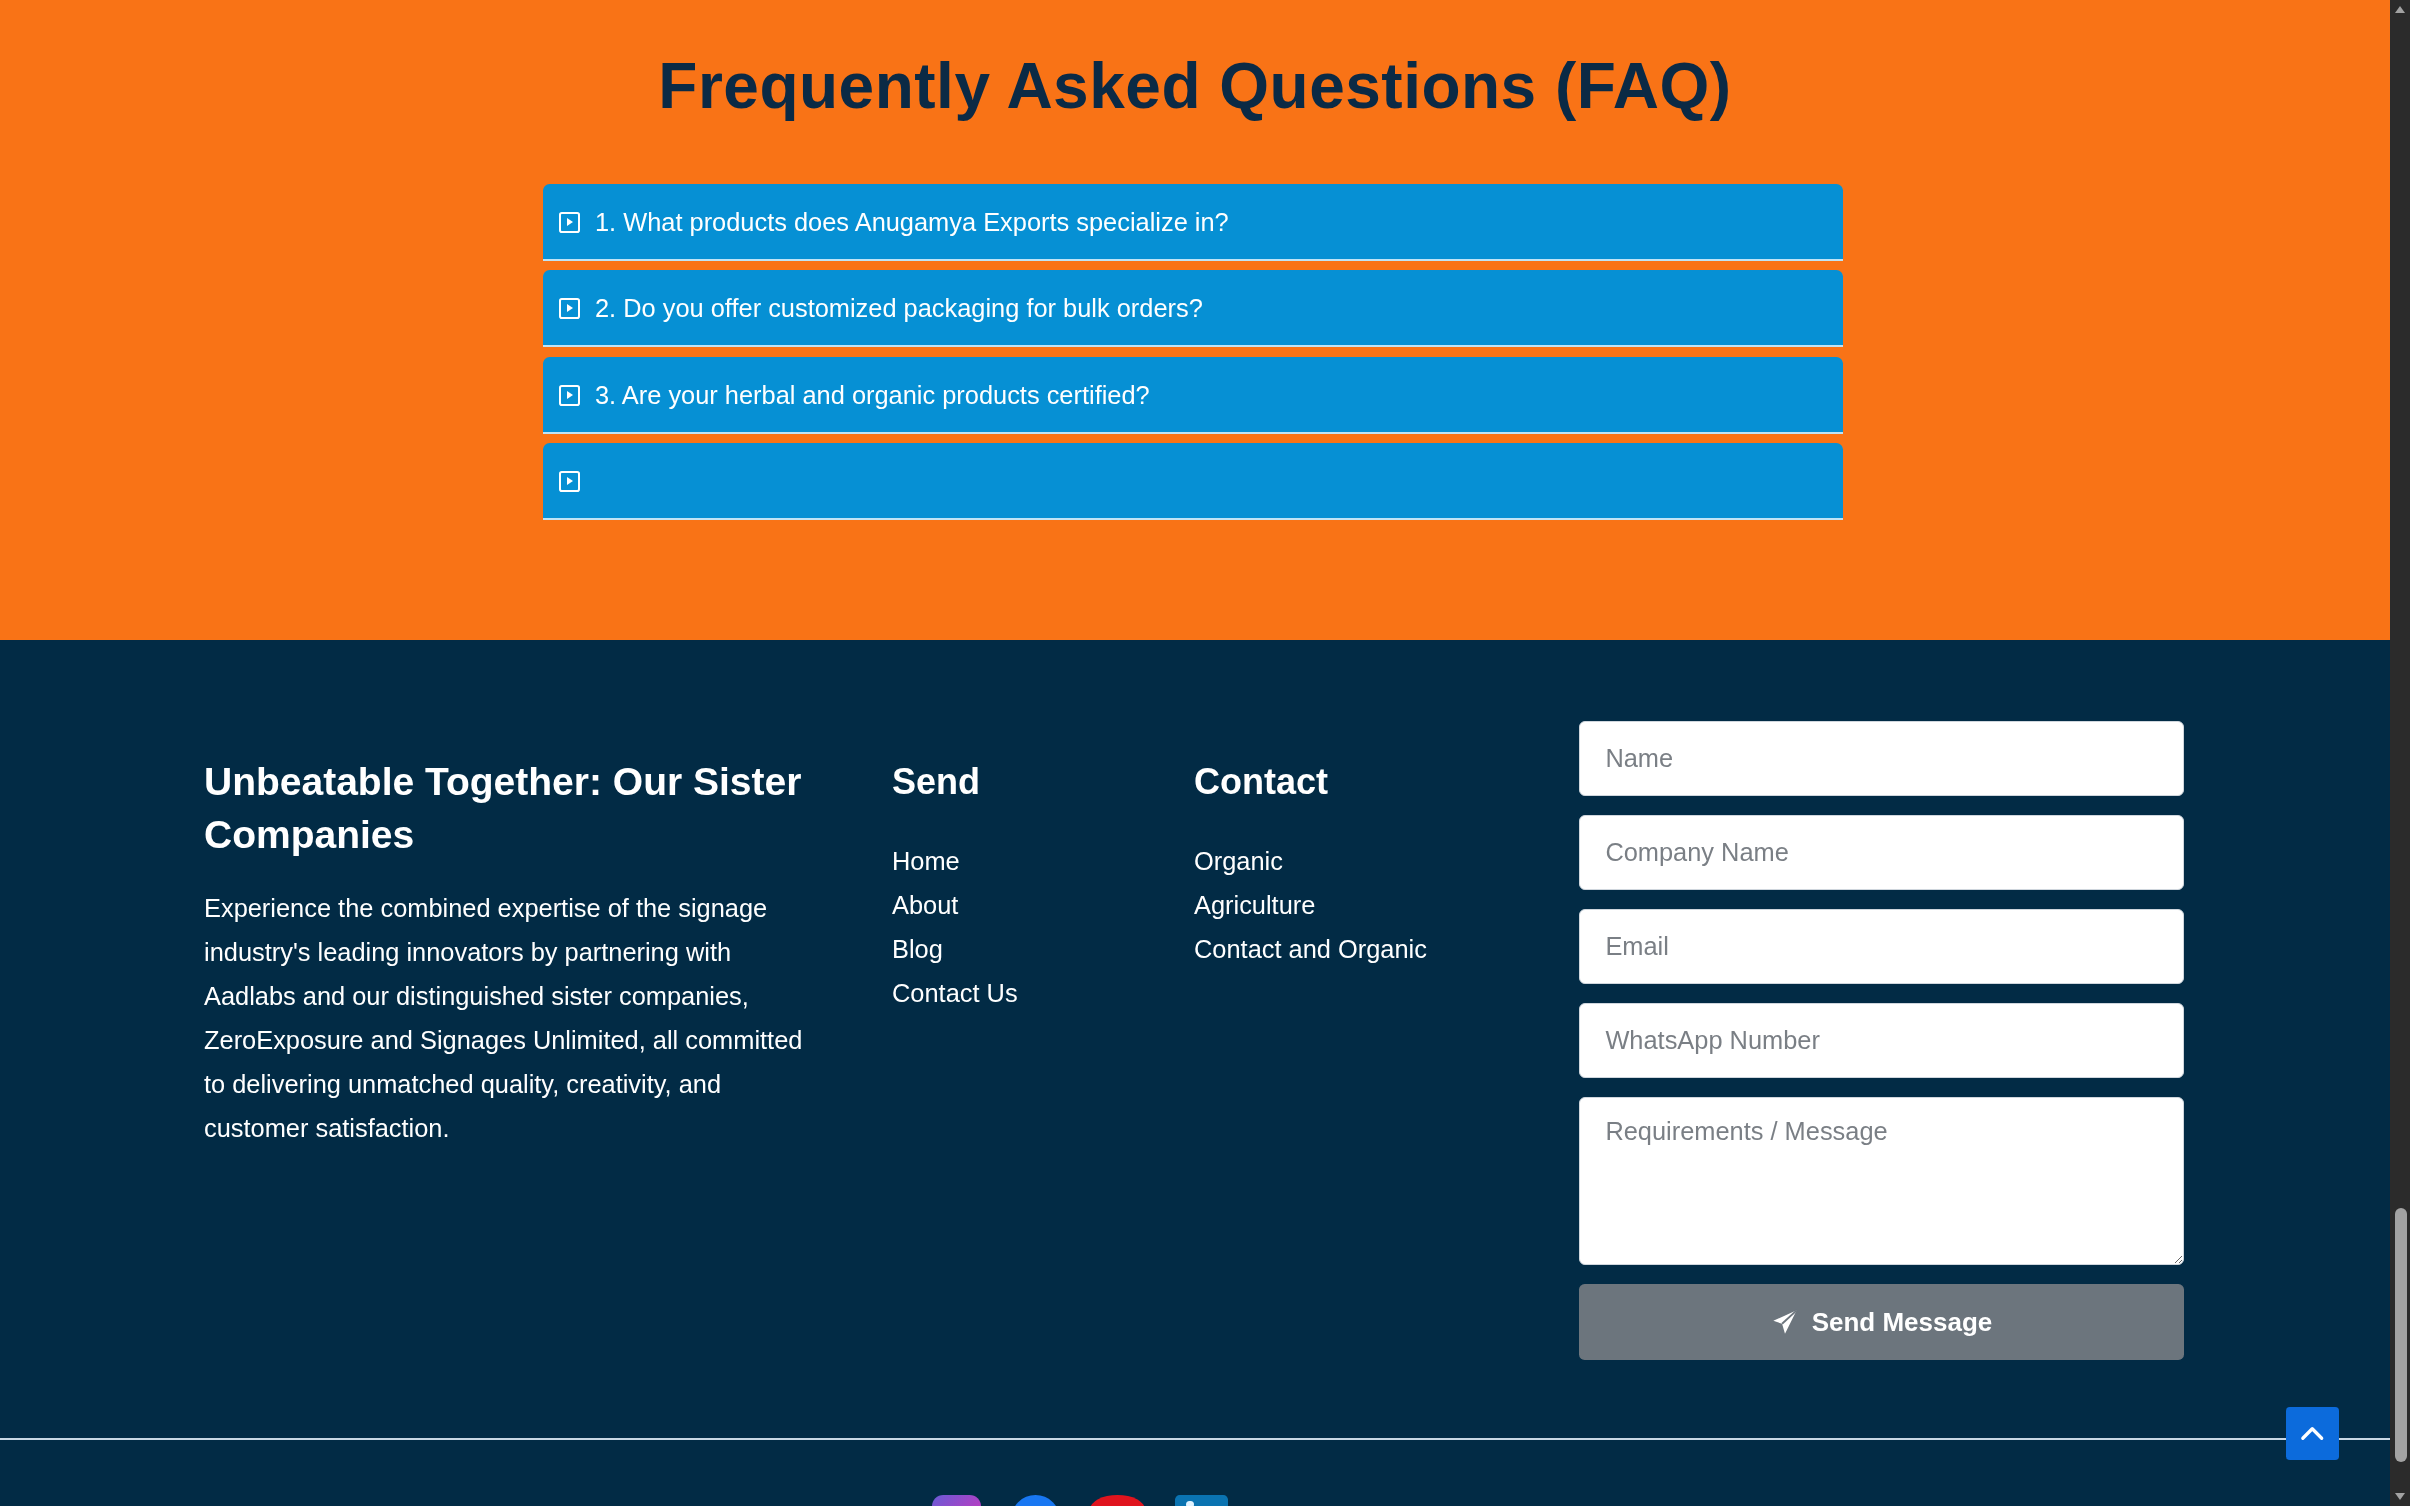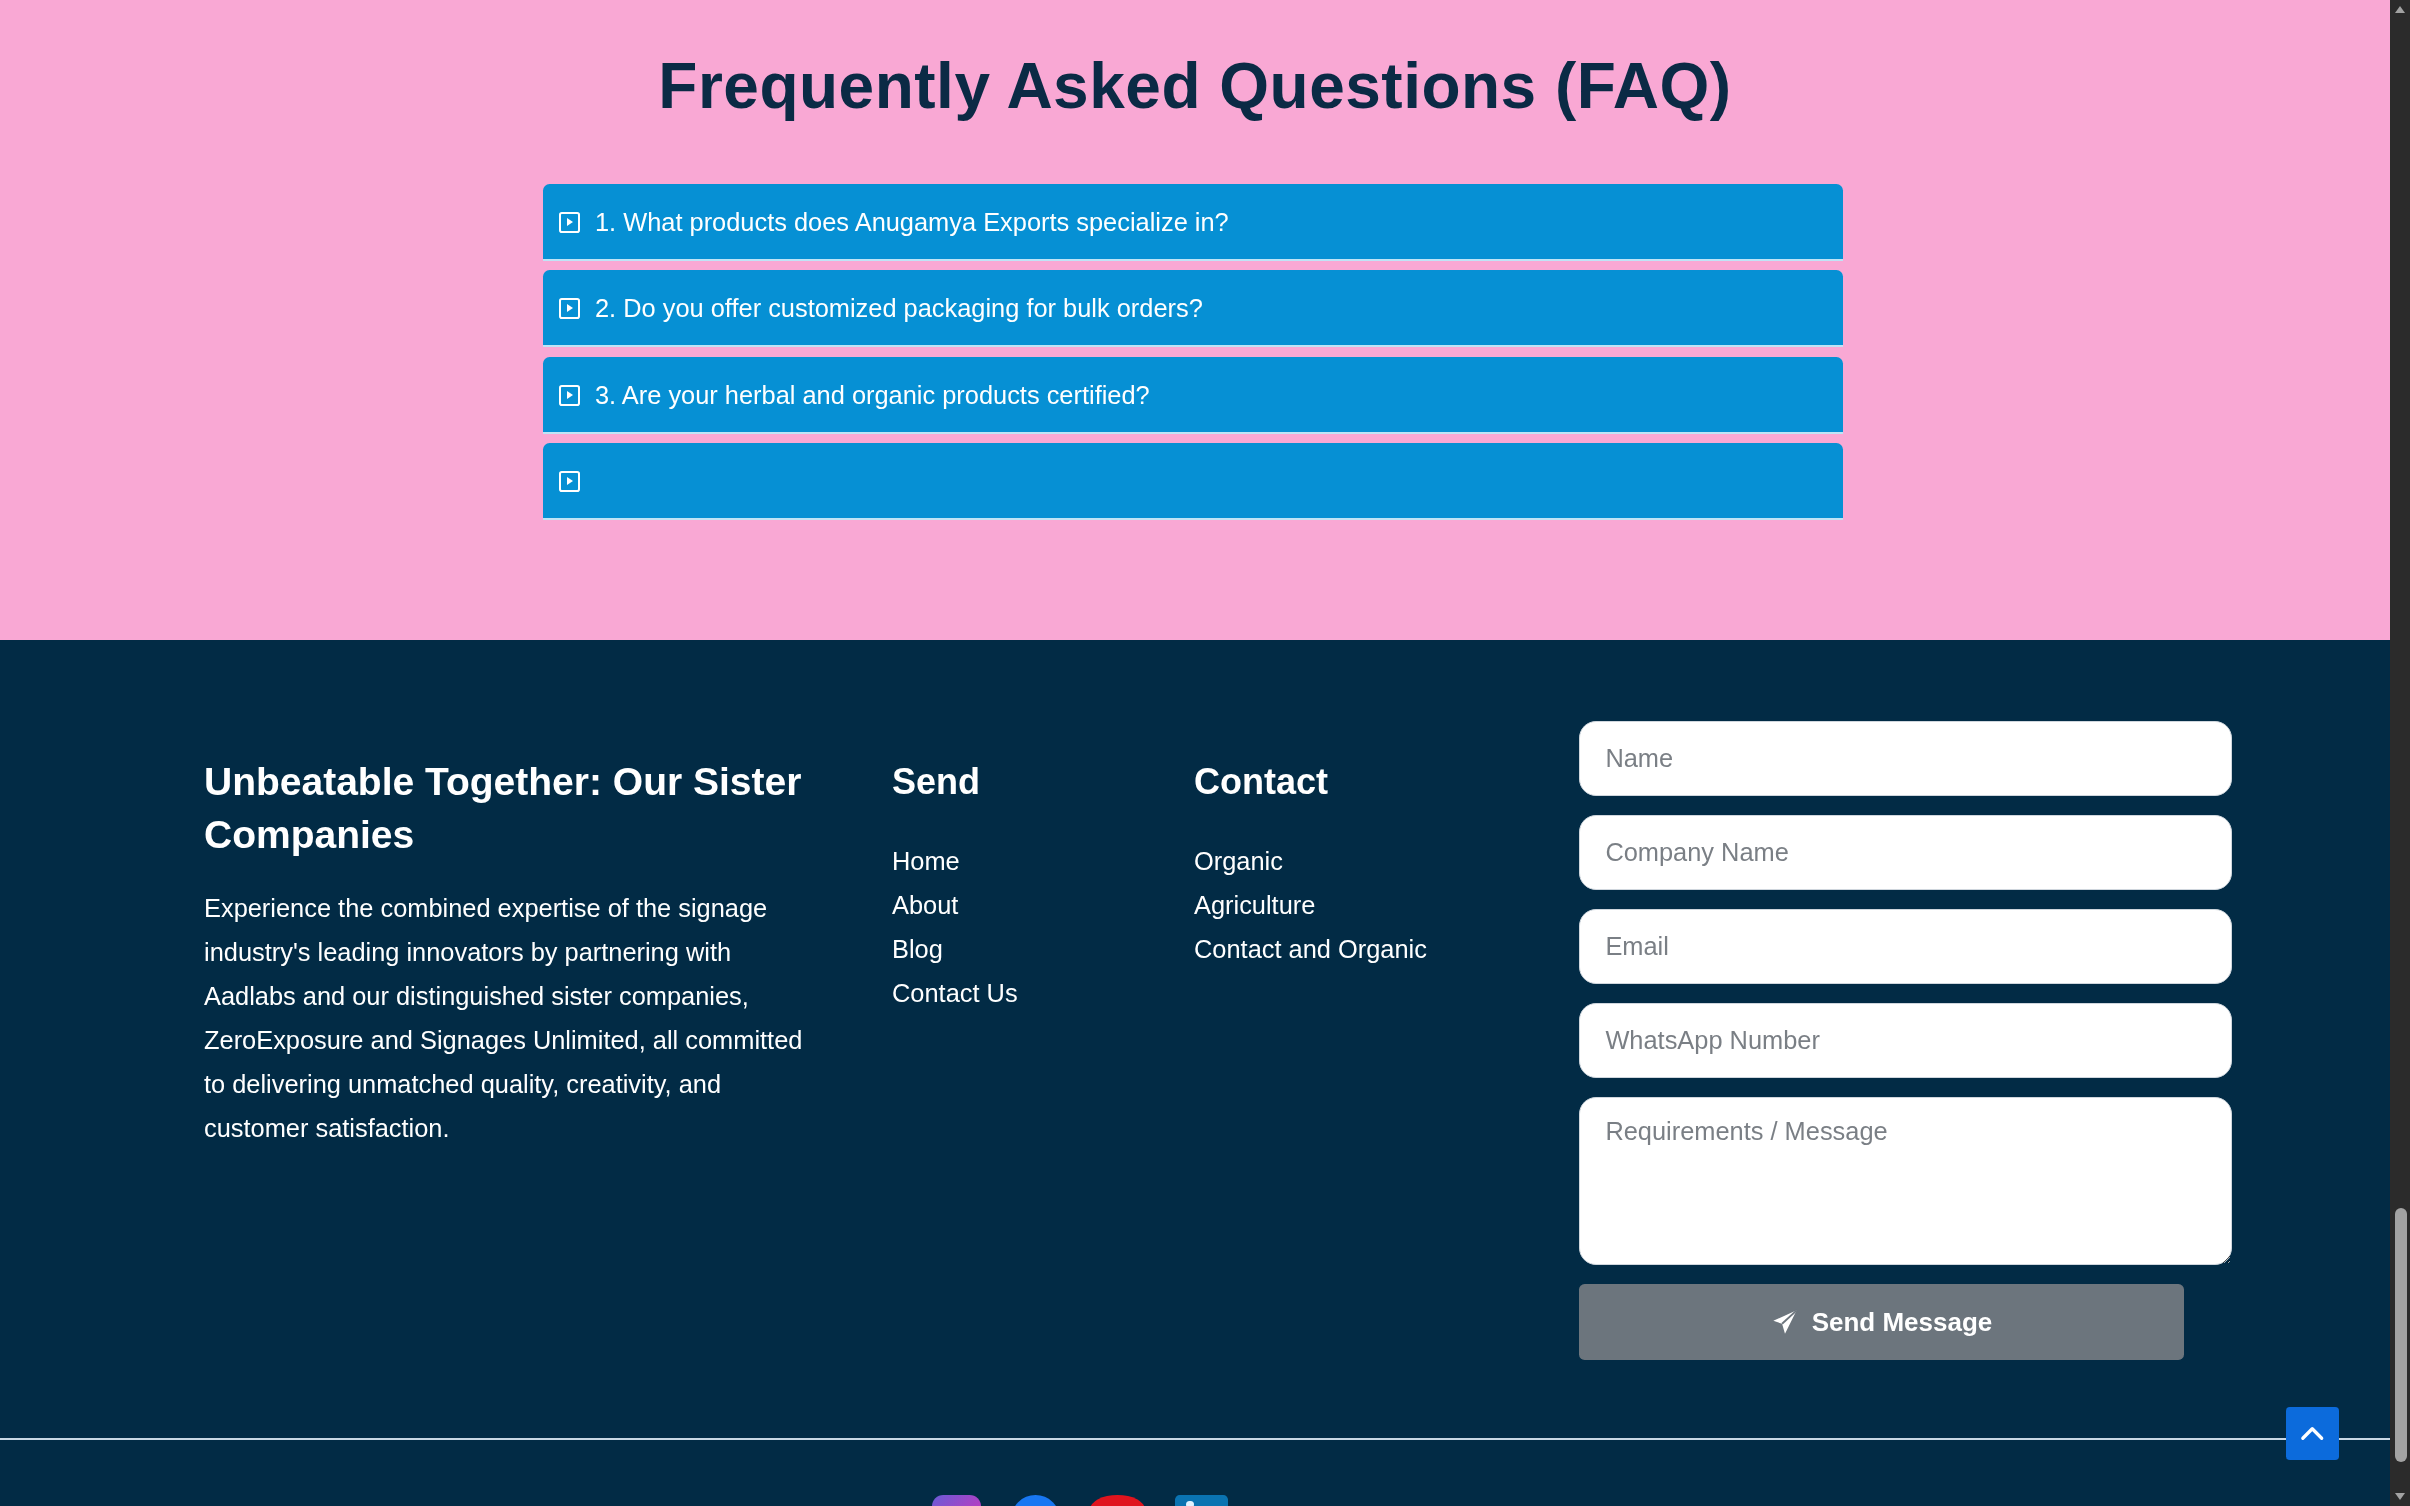--- a/index.html
+++ b/index.html
@@ -5,21 +5,21 @@
   * { box-sizing: border-box; margin: 0; padding: 0; }
   html, body { width: 2411px; height: 1507px; overflow: hidden; }
   body {
     position: relative;
     background: #ffffff;
     font-family: "Liberation Sans", "DejaVu Sans", sans-serif;
   }
   .page { position: absolute; left: 0; top: 0; width: 2390px; height: 1507px; overflow: hidden; }
 
   
-  .faq-section { position: absolute; left: 0; top: 0; width: 2390px; height: 775px; background: #f9a8d4; }
+  .faq-section { position: absolute; left: 0; top: 0; width: 2390px; height: 775px; background: #f97316; }
   .faq-title {
     position: absolute; left: 0; top: 49px; width: 2390px; text-align: center;
     font-size: 64px; font-weight: 700; color: #0b2a45; letter-spacing: 0.5px;
   }
   .faq-list { position: absolute; left: 543px; top: 184px; width: 1300px; }
   .faq-item {
     height: 77px; margin-bottom: 9.4px; background: #0690d4;
     border-radius: 6.6px 6.6px 0 0; display: flex; align-items: center;
     padding-left: 16px; cursor: pointer;
     box-shadow: 0 -1.9px 0 #bfe4f6 inset;
@@ -40,22 +40,22 @@
   .about-title { color: #ffffff; font-size: 39px; font-weight: 700; line-height: 53px; }
   .about-text { color: #ffffff; font-size: 25.4px; line-height: 44px; margin-top: 24.5px; width: 603px; }
 
   .menu-col { position: absolute; left: 892px; top: 118px; }
   .product-col { position: absolute; left: 1194px; top: 118px; }
   .col-title { color: #ffffff; font-size: 36px; font-weight: 700; margin-bottom: 34px; line-height: 47px; }
   .col-link { display: block; color: #ffffff; font-size: 25.4px; line-height: 44px; text-decoration: none; cursor: pointer; }
 
   .contact-form { position: absolute; left: 1579px; top: 81px; width: 605px; }
   .field {
-    display: block; width: 653px; height: 75px; background: #ffffff; border: 0.9px solid #cfd6dd;
-    border-radius: 17px; margin-bottom: 19px; padding: 0 25.4px;
+    display: block; width: 605px; height: 75px; background: #ffffff; border: 0.9px solid #cfd6dd;
+    border-radius: 6px; margin-bottom: 19px; padding: 0 25.4px;
     font-size: 25.4px; color: #222; font-family: "Liberation Sans", "DejaVu Sans", sans-serif; outline: none;
   }
   .field::placeholder { color: #7a7f85; }
   textarea.field { height: 168px; padding-top: 15px; resize: vertical; line-height: 36px; }
   .send-btn {
     width: 605px; height: 76px; background: #6c757d; border: none; border-radius: 5.6px;
     display: flex; align-items: center; justify-content: center; gap: 13px;
     color: #ffffff; font-size: 26px; font-weight: 700; cursor: pointer;
     font-family: "Liberation Sans", "DejaVu Sans", sans-serif;
   }

